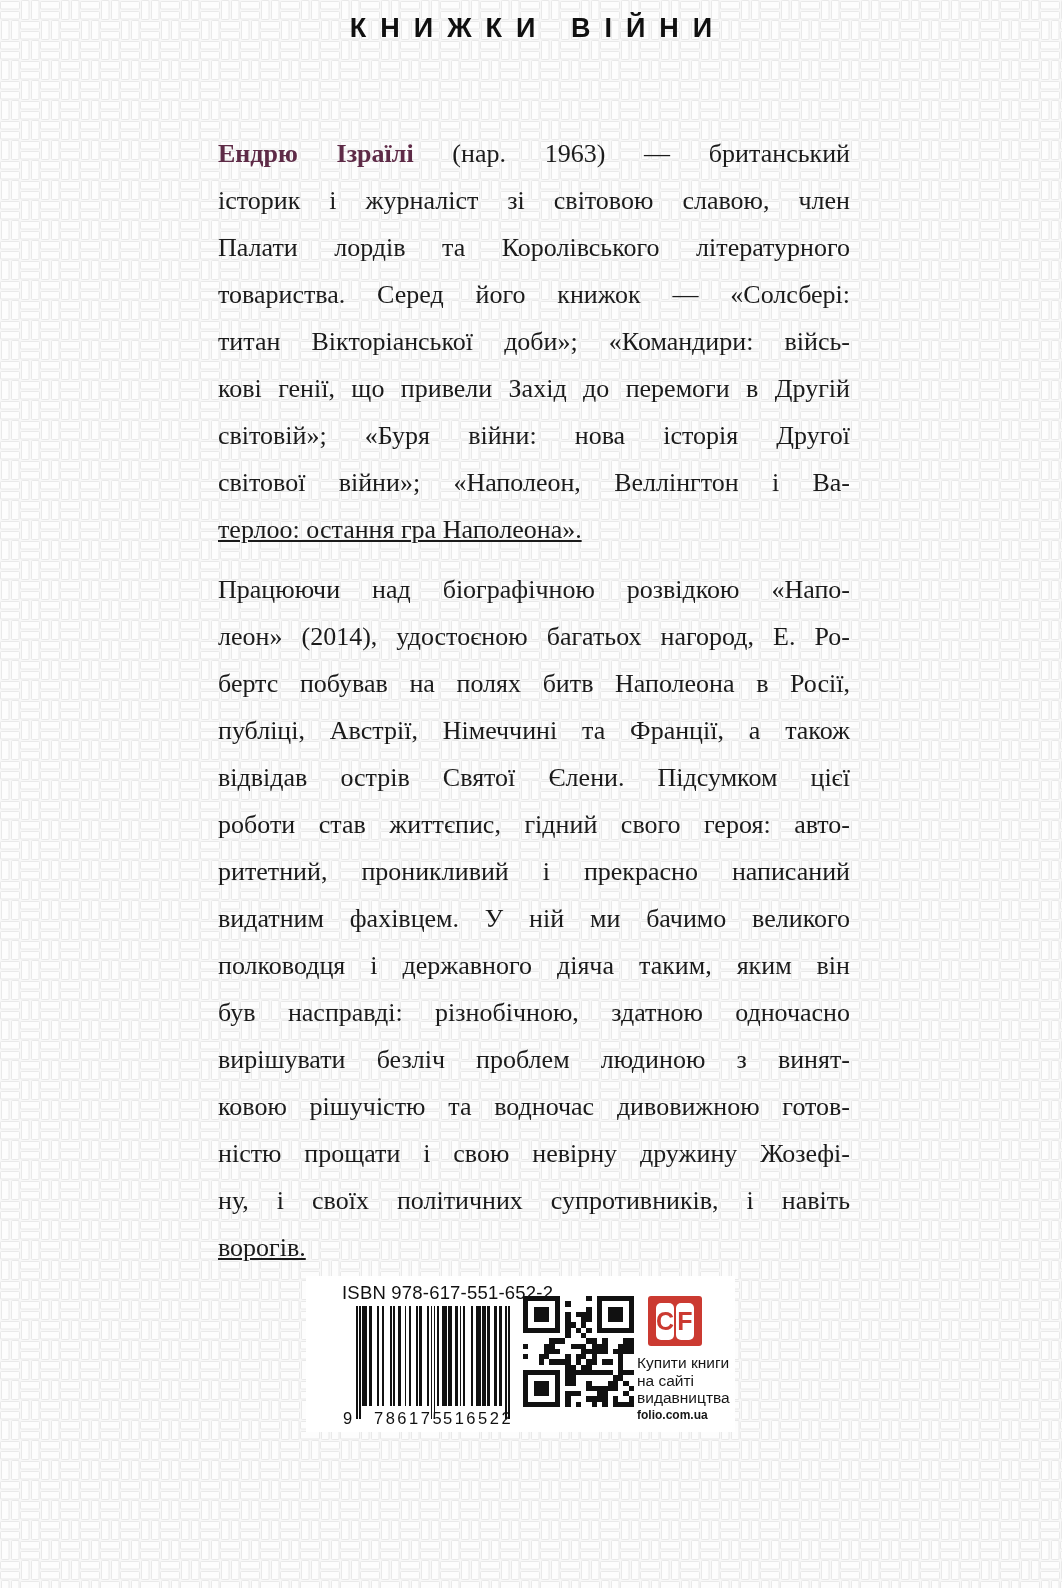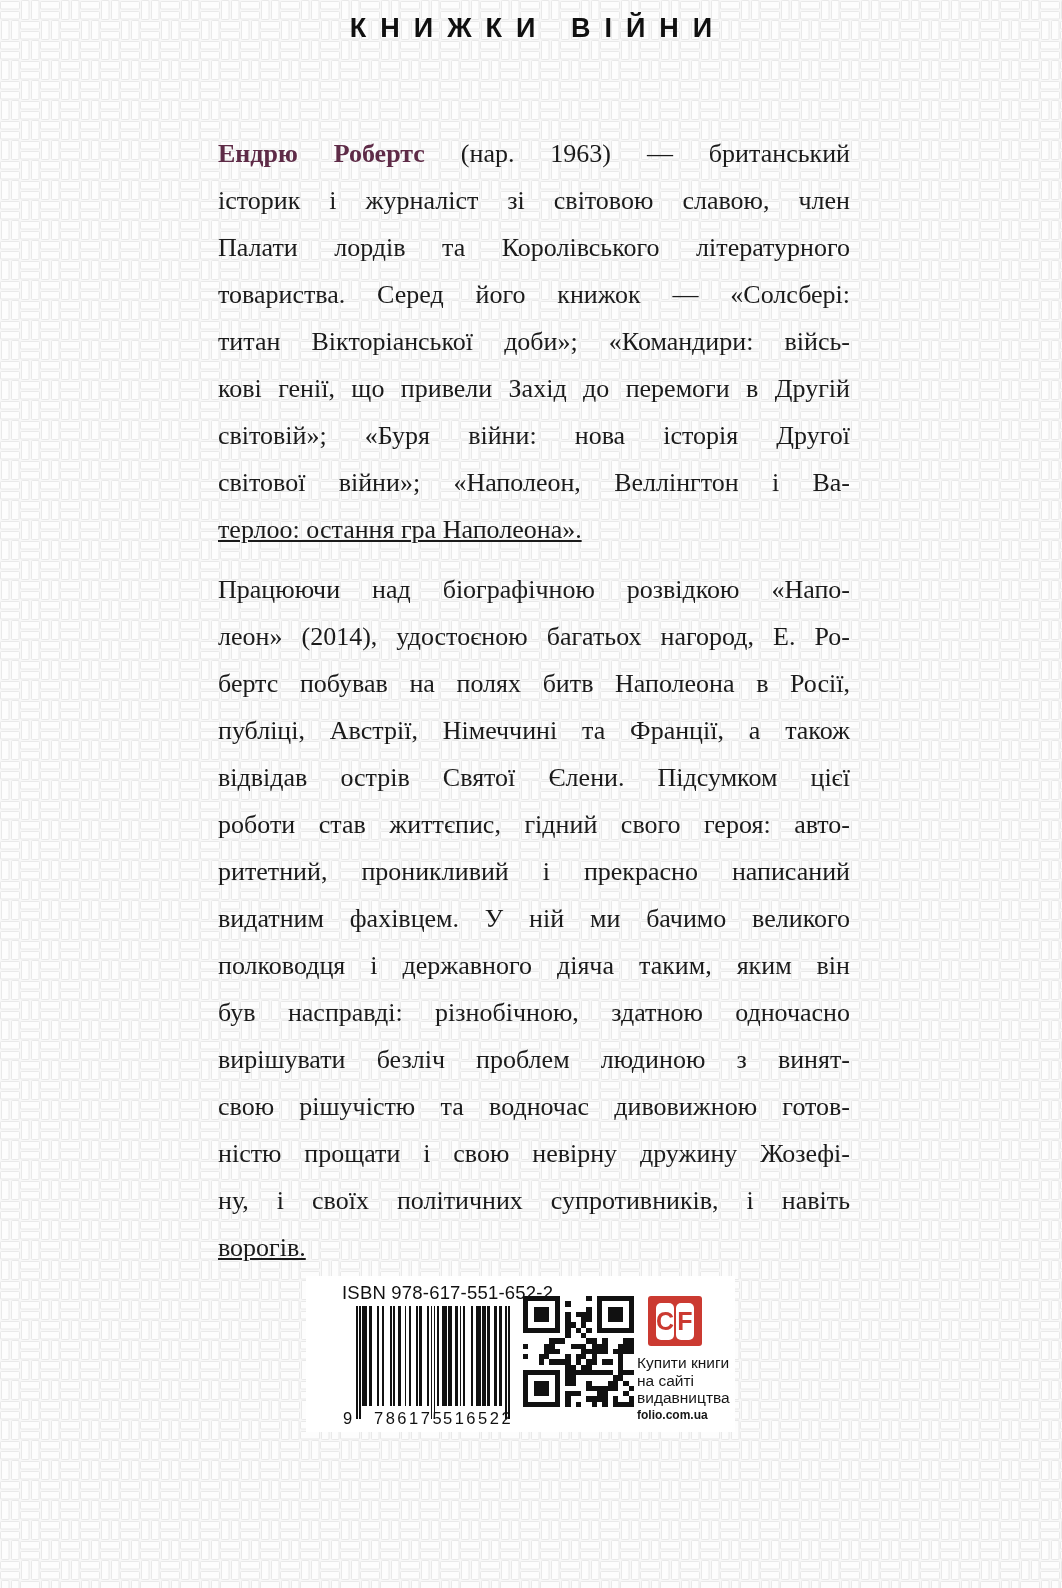--- a/index.html
+++ b/index.html
@@ -92,21 +92,21 @@
       </g>
     </pattern>
   </defs>
   <rect width="1062" height="1588" fill="url(#weave)"></rect>
 </svg>
 
 <div class="series-title">КНИЖКИ ВІЙНИ</div>
 
 <div class="bio">
   <div class="para para1">
-    <div class="line"><span class="author">Ендрю Робертс</span><span> (нар. 1963) — британський</span></div>
+    <div class="line"><span class="author">Ендрю Ізраїлі</span><span> (нар. 1963) — британський</span></div>
     <div class="line">історик і журналіст зі світовою славою, член</div>
     <div class="line">Палати лордів та Королівського літературного</div>
     <div class="line">товариства. Серед його книжок — «Солсбері:</div>
     <div class="line">титан Вікторіанської доби»; «Командири: війсь-</div>
     <div class="line">кові генії, що привели Захід до перемоги в Другій</div>
     <div class="line">світовій»; «Буря війни: нова історія Другої</div>
     <div class="line">світової війни»; «Наполеон, Веллінгтон і Ва-</div>
     <div class="line end">терлоо: остання гра Наполеона».</div>
   </div>
   <div class="para para2">
@@ -114,21 +114,21 @@
     <div class="line">леон» (2014), удостоєною багатьох нагород, Е. Ро-</div>
     <div class="line">бертс побував на полях битв Наполеона в Росії,</div>
     <div class="line">публіці, Австрії, Німеччині та Франції, а також</div>
     <div class="line">відвідав острів Святої Єлени. Підсумком цієї</div>
     <div class="line">роботи став життєпис, гідний свого героя: авто-</div>
     <div class="line">ритетний, проникливий і прекрасно написаний</div>
     <div class="line">видатним фахівцем. У ній ми бачимо великого</div>
     <div class="line">полководця і державного діяча таким, яким він</div>
     <div class="line">був насправді: різнобічною, здатною одночасно</div>
     <div class="line">вирішувати безліч проблем людиною з винят-</div>
-    <div class="line">свою рішучістю та водночас дивовижною готов-</div>
+    <div class="line">ковою рішучістю та водночас дивовижною готов-</div>
     <div class="line">ністю прощати і свою невірну дружину Жозефі-</div>
     <div class="line">ну, і своїх політичних супротивників, і навіть</div>
     <div class="line end">ворогів.</div>
   </div>
 </div>
 
 <div class="isbn-panel">
 
   <div class="barcode">
     <div class="isbn-label">ISBN 978-617-551-652-2</div>

